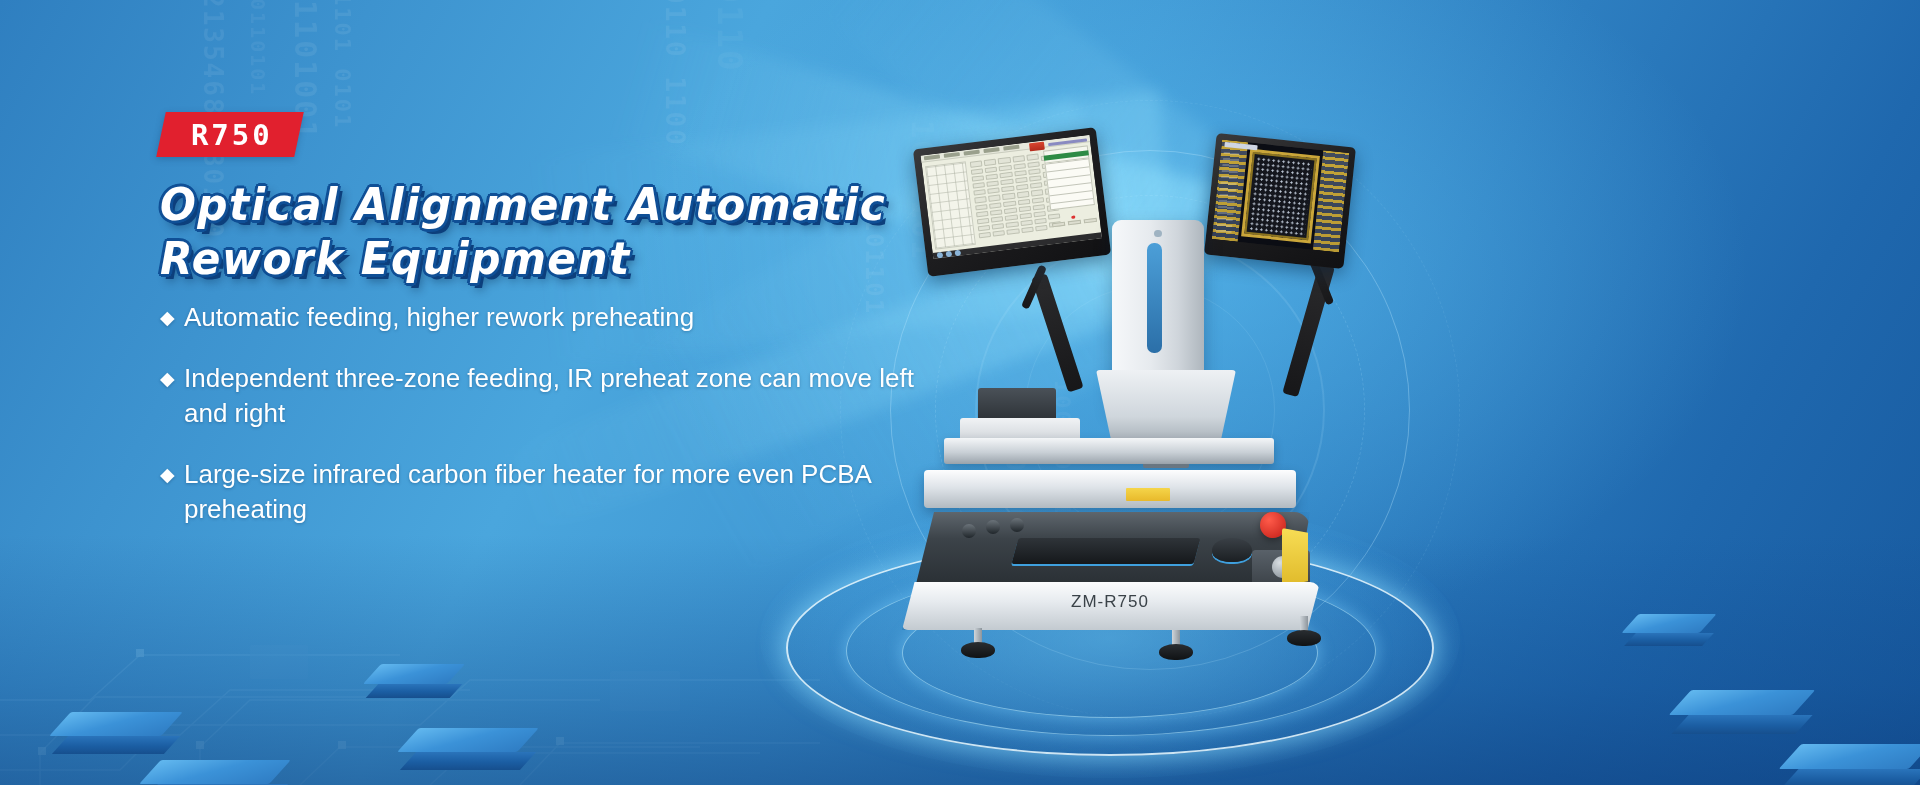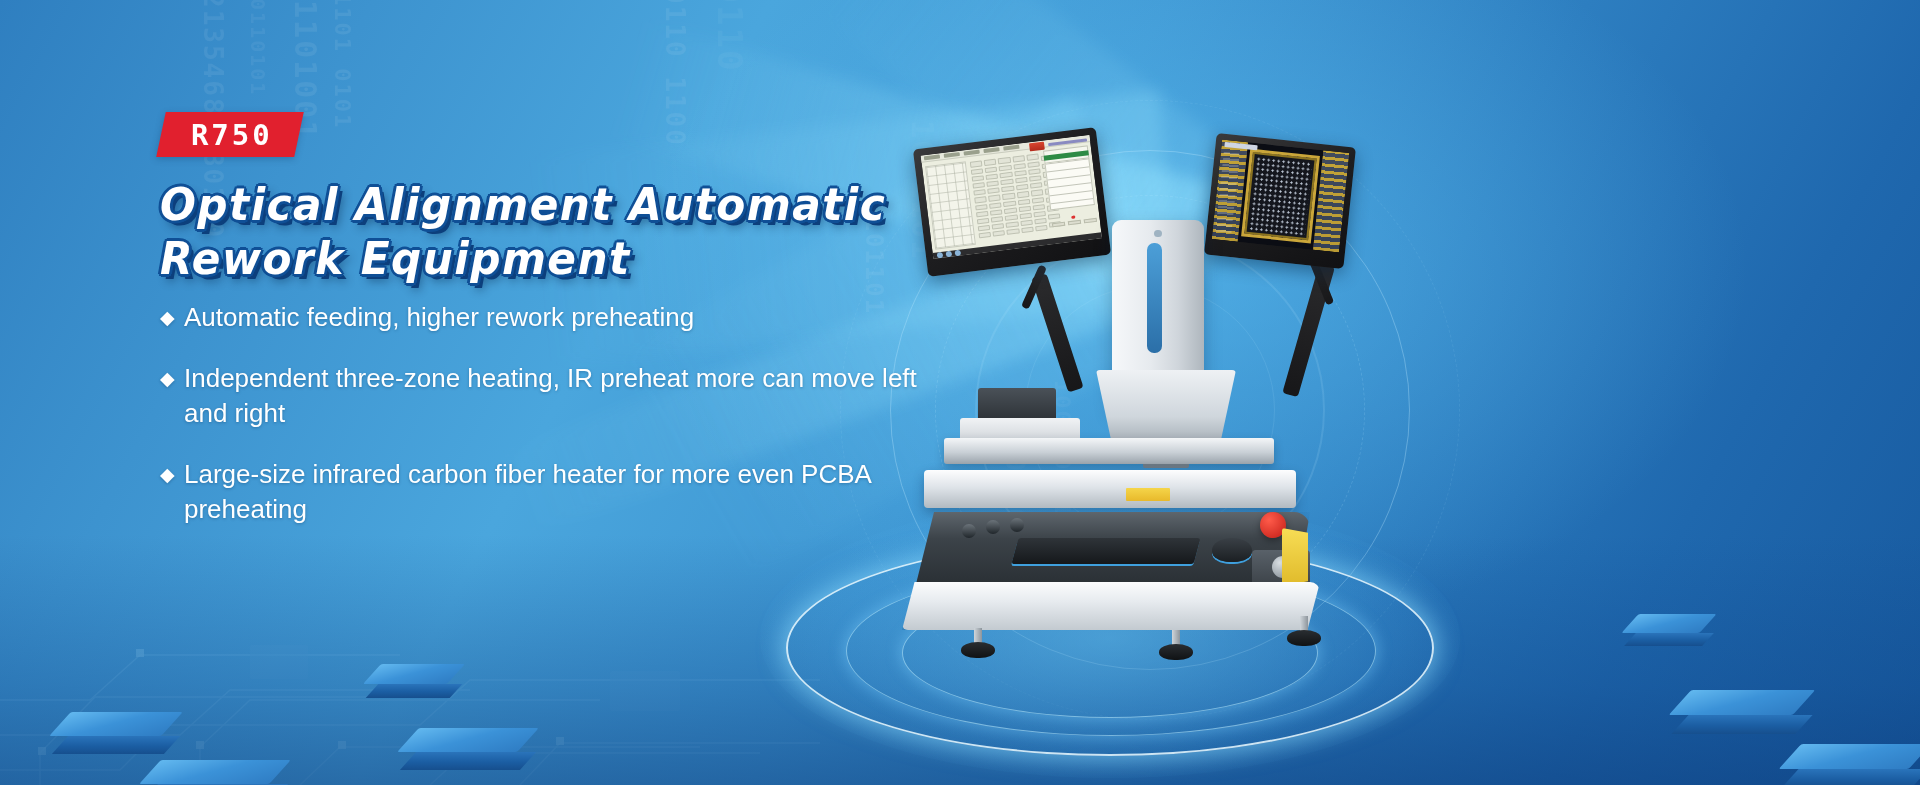--- a/index.html
+++ b/index.html
@@ -398,21 +398,21 @@
     <h1 class="headline">Optical  Alignment  Automatic
 Rework  Equipment</h1>
 
     <div class="bullets">
       <div class="bullet">
         <span class="dia">◆</span>
         <span class="txt">Automatic feeding, higher rework preheating</span>
       </div>
       <div class="bullet">
         <span class="dia">◆</span>
-        <span class="txt">Independent three-zone heating, IR preheat more can move left and right</span>
+        <span class="txt">Independent three-zone feeding, IR preheat zone can move left and right</span>
       </div>
       <div class="bullet">
         <span class="dia">◆</span>
         <span class="txt">Large-size infrared carbon fiber heater for more even PCBA preheating</span>
       </div>
     </div>
   </div>
 
   <div class="machine">
 
@@ -553,20 +553,21 @@
     <div class="knob" style="left:86px; top:400px;"></div>
     <div class="knob" style="left:110px; top:398px;"></div>
     <div class="keyboard"></div>
     <div class="mouse"></div>
     <div class="sidebox"></div>
     <div class="dial"></div>
     <div class="estop"></div>
     <div class="yellowpad"></div>
 
     <div class="plinth"></div>
+    <div class="model-label">ZM-R750</div>
 
     <div class="footstem" style="left:74px;  top:508px;"></div>
     <div class="foot" style="left:61px;  top:522px;"></div>
     <div class="footstem" style="left:272px; top:510px;"></div>
     <div class="foot" style="left:259px; top:524px;"></div>
     <div class="footstem" style="left:400px; top:496px;"></div>
     <div class="foot" style="left:387px; top:510px;"></div>
   </div>
 
 </div>

